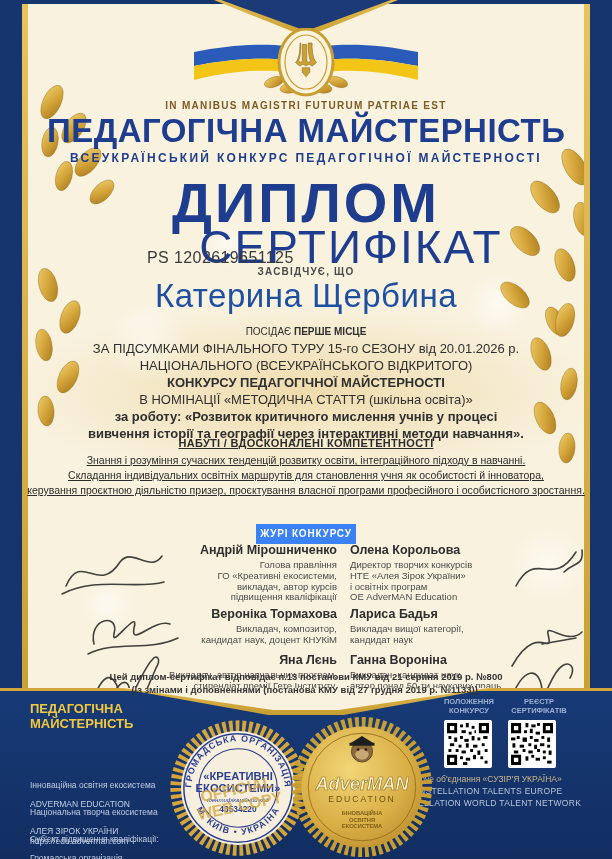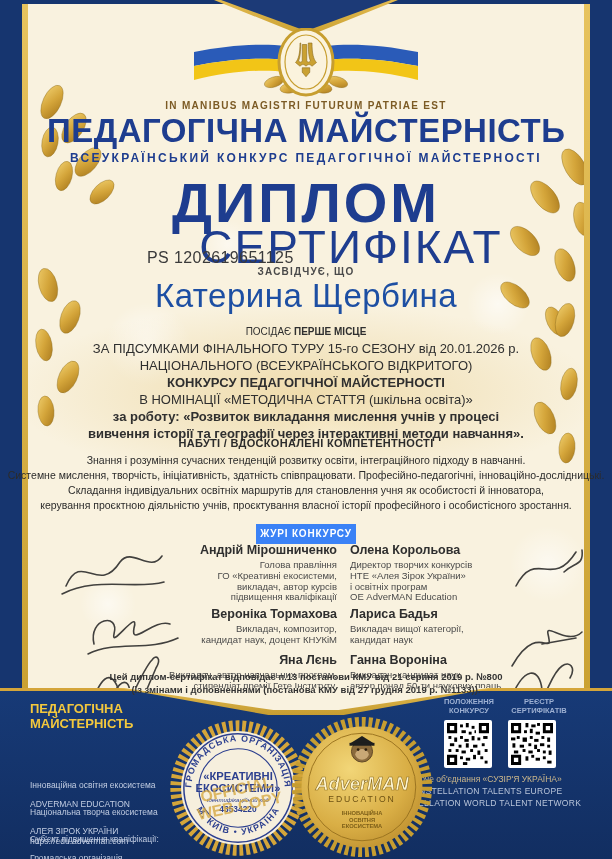--- a/index.html
+++ b/index.html
@@ -41,21 +41,21 @@
   .w-cert{top:229px;font-size:46px;line-height:36px;font-weight:400;color:#1e3d8f;letter-spacing:2px;text-indent:26px;margin-left:32px;}
   .ps-code{left:127px;top:249px;font-size:16px;color:#3a3a3a;letter-spacing:.4px;padding-left:20px;}
   .certifies{top:266px;font-size:10px;font-weight:bold;color:#4a4a4a;letter-spacing:1.2px;}
   .name{top:277px;font-size:33px;color:#1d4fa3;letter-spacing:.5px;}
 
   .award{top:323px;color:#2f2f2f;}
   .award div{line-height:17px;font-size:13px;}
   .award .l1{font-size:10px;}
   .award .bold{font-weight:bold;}
 
-  .comp{top:437px;color:#2b2b2b;}
+  .comp{top:437px;color:#2b2b2b;text-decoration:underline;}
   .comp .h{font-size:11px;font-weight:bold;letter-spacing:.3px;margin-bottom:4px;}
   .comp div.t{font-size:10.5px;line-height:15px;}
 
   .jury-badge{left:256px;top:524px;width:100px;height:20px;background:#3b82f6;color:#fff;
       font-size:10px;font-weight:bold;letter-spacing:.8px;text-align:center;line-height:20px;}
   .jm{position:absolute;}
   .jm .n{font-size:12.5px;font-weight:bold;color:#2e2e2e;line-height:15px;}
   .jm .r{font-size:9.5px;color:#4a4a4a;line-height:10.8px;margin-top:2px;}
   .col1{left:150px;width:175px;text-align:right;}
   .col2{left:338px;width:200px;text-align:left;}
@@ -179,30 +179,29 @@
   <div class="abs ps-code">PS 1202619651125</div>
   <div class="abs ctr certifies">ЗАСВІДЧУЄ, ЩО</div>
   <div class="abs ctr name">Катерина Щербина</div>
 
   <div class="abs ctr award">
     <div class="l1"><span>ПОСІДАЄ </span><span class="bold">ПЕРШЕ МІСЦЕ</span></div>
     <div>ЗА ПІДСУМКАМИ ФІНАЛЬНОГО ТУРУ 15-го СЕЗОНУ від 20.01.2026 р.</div>
     <div>НАЦІОНАЛЬНОГО (ВСЕУКРАЇНСЬКОГО ВІДКРИТОГО)</div>
     <div class="bold">КОНКУРСУ ПЕДАГОГІЧНОЇ МАЙСТЕРНОСТІ</div>
     <div>В НОМІНАЦІЇ «МЕТОДИЧНА СТАТТЯ (шкільна освіта)»</div>
-    <div class="bold">за роботу: «Розвиток викладання мислення учнів у процесі</div>
+    <div class="bold">за роботу: «Розвиток критичного мислення учнів у процесі</div>
     <div class="bold">вивчення історії та географії через інтерактивні методи навчання».</div>
   </div>
 
   <div class="abs ctr comp">
     <div class="h">НАБУТІ / ВДОСКОНАЛЕНІ КОМПЕТЕНТНОСТІ</div>
     <div class="t">Знання і розуміння сучасних тенденцій розвитку освіти, інтеграційного підходу в навчанні.</div>
-    <div class="t">Системне мислення, творчість, ініціативність, здатність співпрацювати. Професійно-педагогічні, інноваційно-дослідницькі.</div>
     <div class="t">Складання індивідуальних освітніх маршрутів для становлення учня як особистості й інноватора,</div>
-    <div class="t">керування проєктною діяльністю учнів, проєктування власної історії професійного і особистісного зростання.</div>
+    <div class="t">керування проєктною діяльністю призер, проєктування власної програми професійного і особистісного зростання.</div>
   </div>
 
   <div class="abs jury-badge">ЖУРІ КОНКУРСУ</div>
 
   <div class="abs" style="left:12px;top:543px;width:612px;height:160px">
     <div class="jm col1" style="top:0">
       <div class="n">Андрій Мірошниченко</div>
       <div class="r pre">Голова правління
 ГО «Креативні екосистеми,
 викладач, автор курсів

